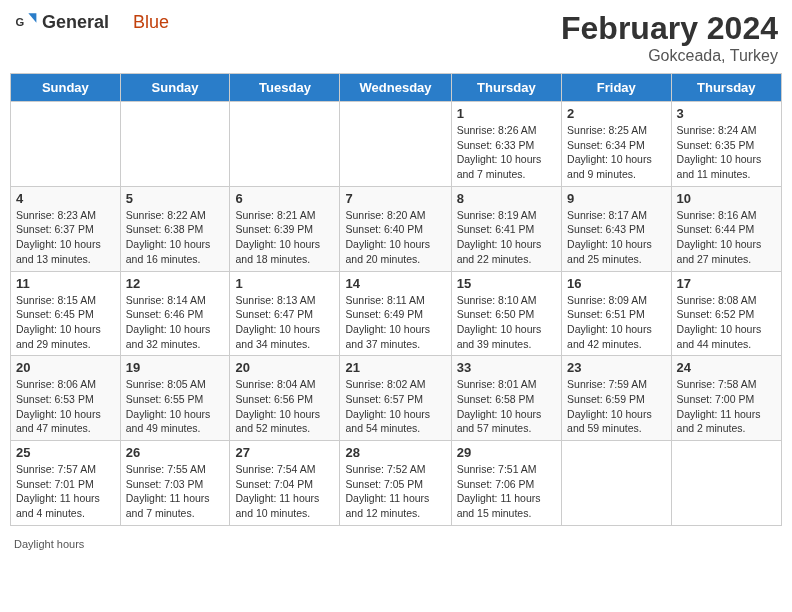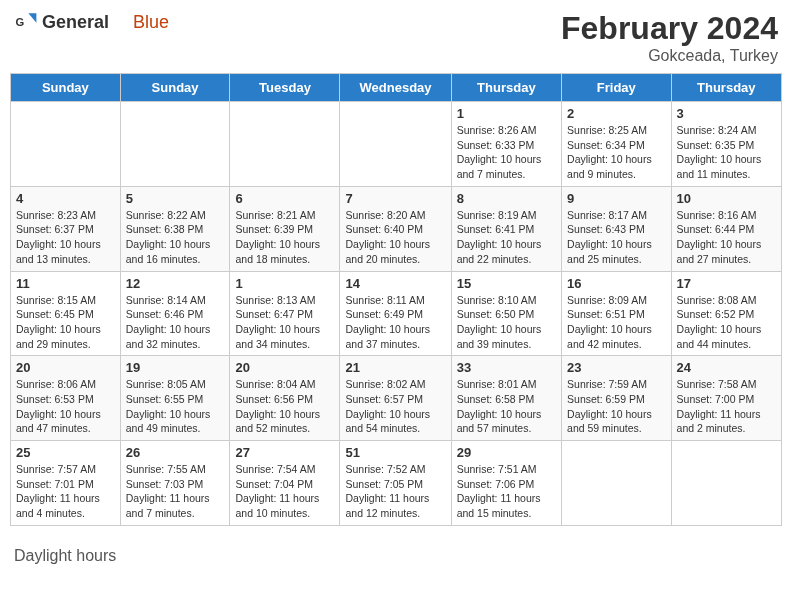--- a/index.html
+++ b/index.html
@@ -78,22 +78,22 @@
     tr:nth-child(even) td {
       background: #f9f9f9;
     }
     tr:nth-child(odd) td {
       background: #fff;
     }
     thead tr th {
       background-color: #2a7dc9;
     }
     .footer {
-      margin-top: 21px;
-      font-size: 16px;
+      margin-top: 12px;
+      font-size: 11px;
       color: #555;
       padding-left: 4px;
     }
   </style>
 </head>
 <body>
 
 <div class="header">
   <div class="logo">
     <svg class="logo-icon" viewBox="0 0 30 30" xmlns="http://www.w3.org/2000/svg">
@@ -238,21 +238,21 @@
         </td>
         <td>
           <span class="cell-number">26</span>
           <div class="cell-info">Sunrise: 7:55 AM<br>Sunset: 7:03 PM<br>Daylight: 11 hours and 7 minutes.</div>
         </td>
         <td>
           <span class="cell-number">27</span>
           <div class="cell-info">Sunrise: 7:54 AM<br>Sunset: 7:04 PM<br>Daylight: 11 hours and 10 minutes.</div>
         </td>
         <td>
-          <span class="cell-number">51</span>
+          <span class="cell-number">28</span>
           <div class="cell-info">Sunrise: 7:52 AM<br>Sunset: 7:05 PM<br>Daylight: 11 hours and 12 minutes.</div>
         </td>
         <td>
           <span class="cell-number">29</span>
           <div class="cell-info">Sunrise: 7:51 AM<br>Sunset: 7:06 PM<br>Daylight: 11 hours and 15 minutes.</div>
         </td>
         <td class="empty-cell"></td>
         <td class="empty-cell"></td>
       </tr>
     </tbody>

